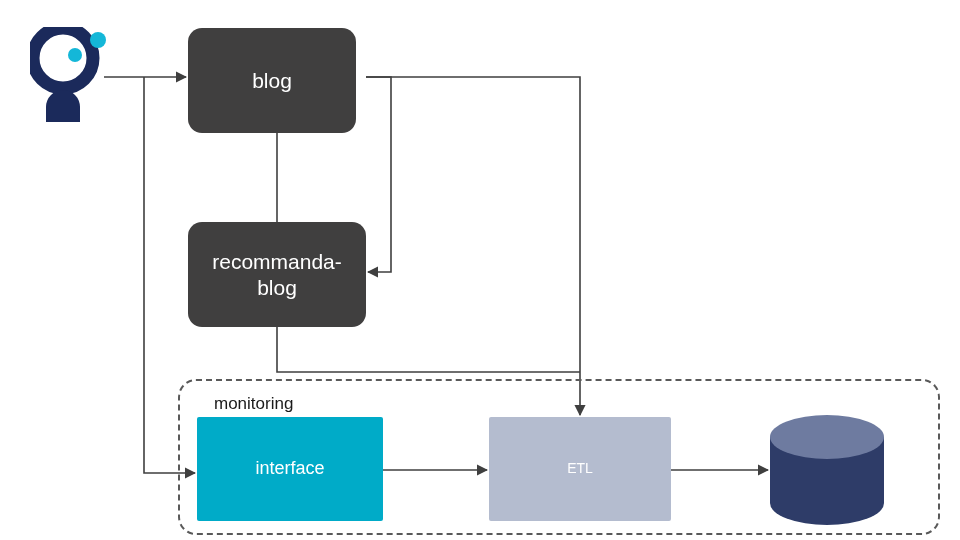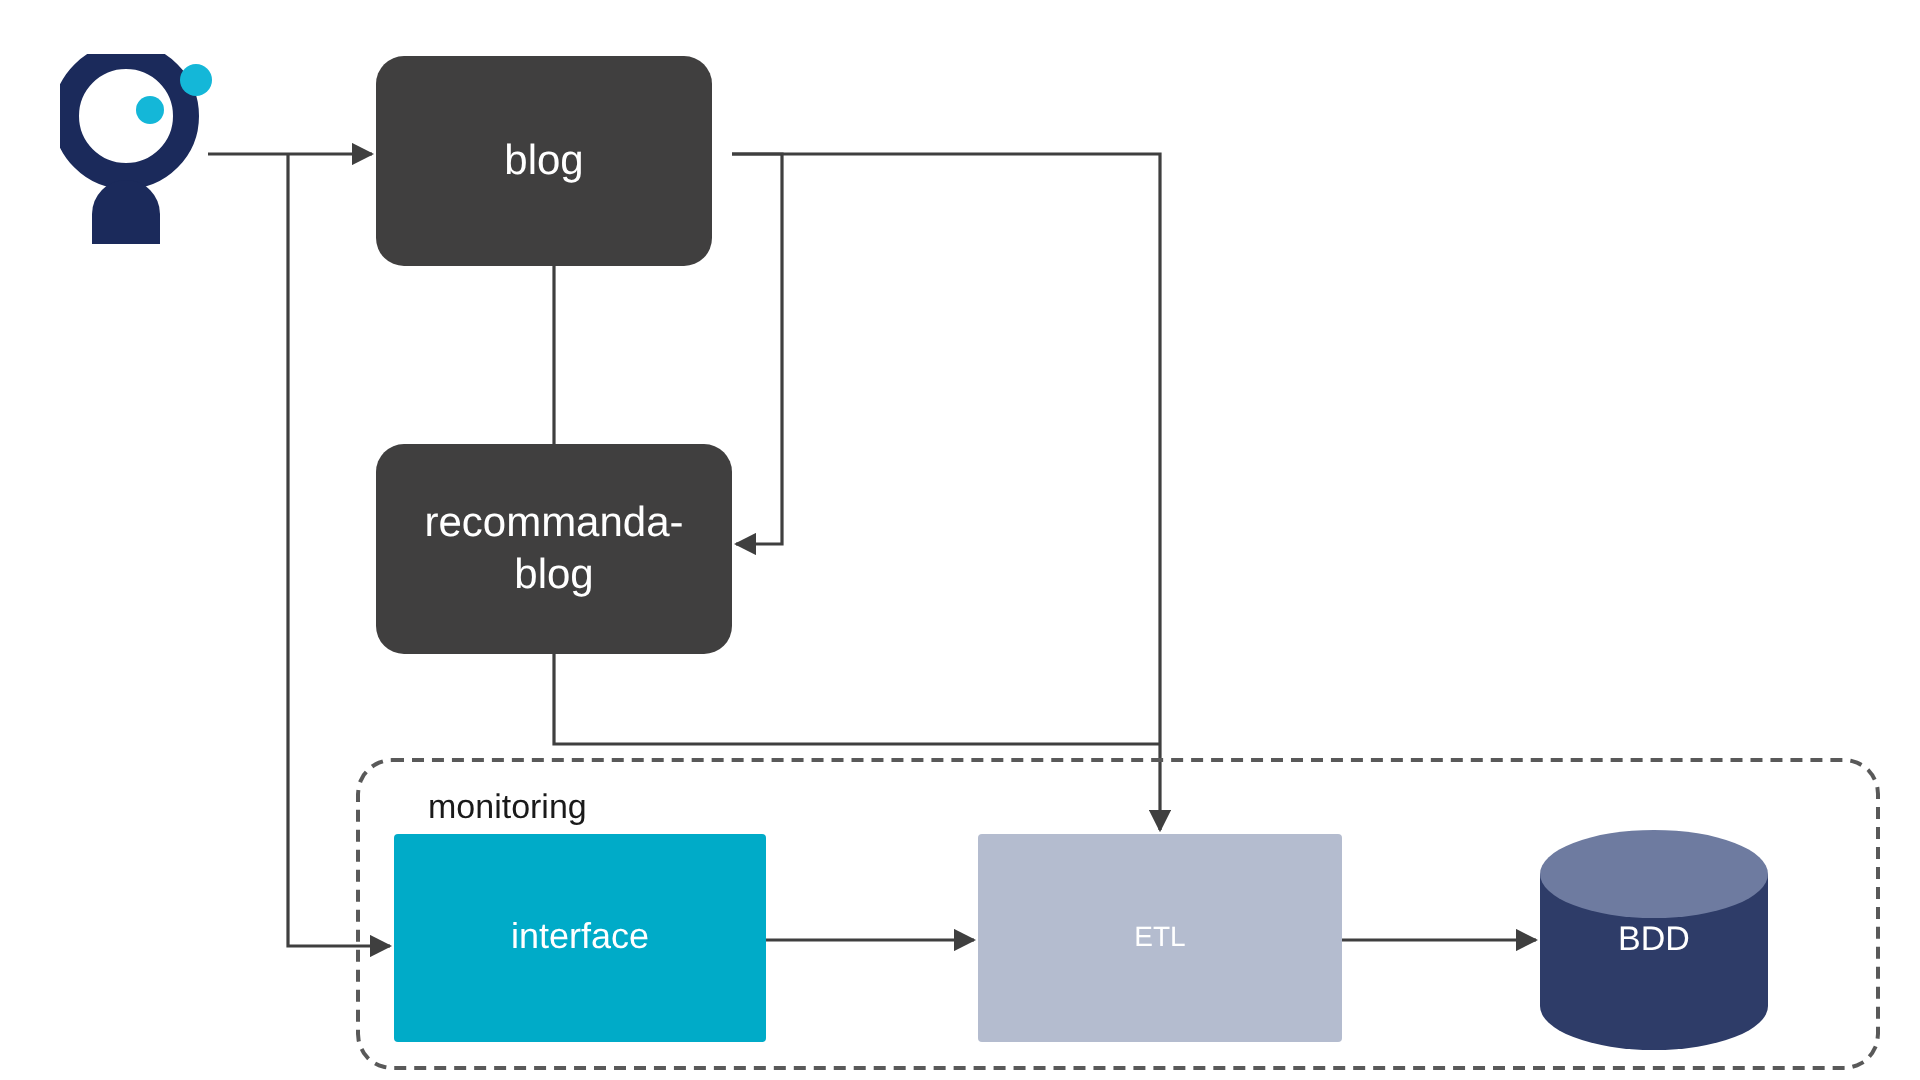--- a/index.html
+++ b/index.html
@@ -154,15 +154,14 @@
 blog</div>
 
   <div id="interface" class="node node-cyan">interface</div>
 
   <div id="etl" class="node node-grey">ETL</div>
 
   <svg id="bdd" viewBox="0 0 114 110">
     <path d="M0 22 L0 88 a57 22 0 0 0 114 0 L114 22 Z" fill="#2E3C68"></path>
     <ellipse cx="57" cy="22" rx="57" ry="22" fill="#6E7BA0"></ellipse>
   </svg>
-  <div id="bdd-label">BDD</div>
 
 </div>
 
 </body></html>

